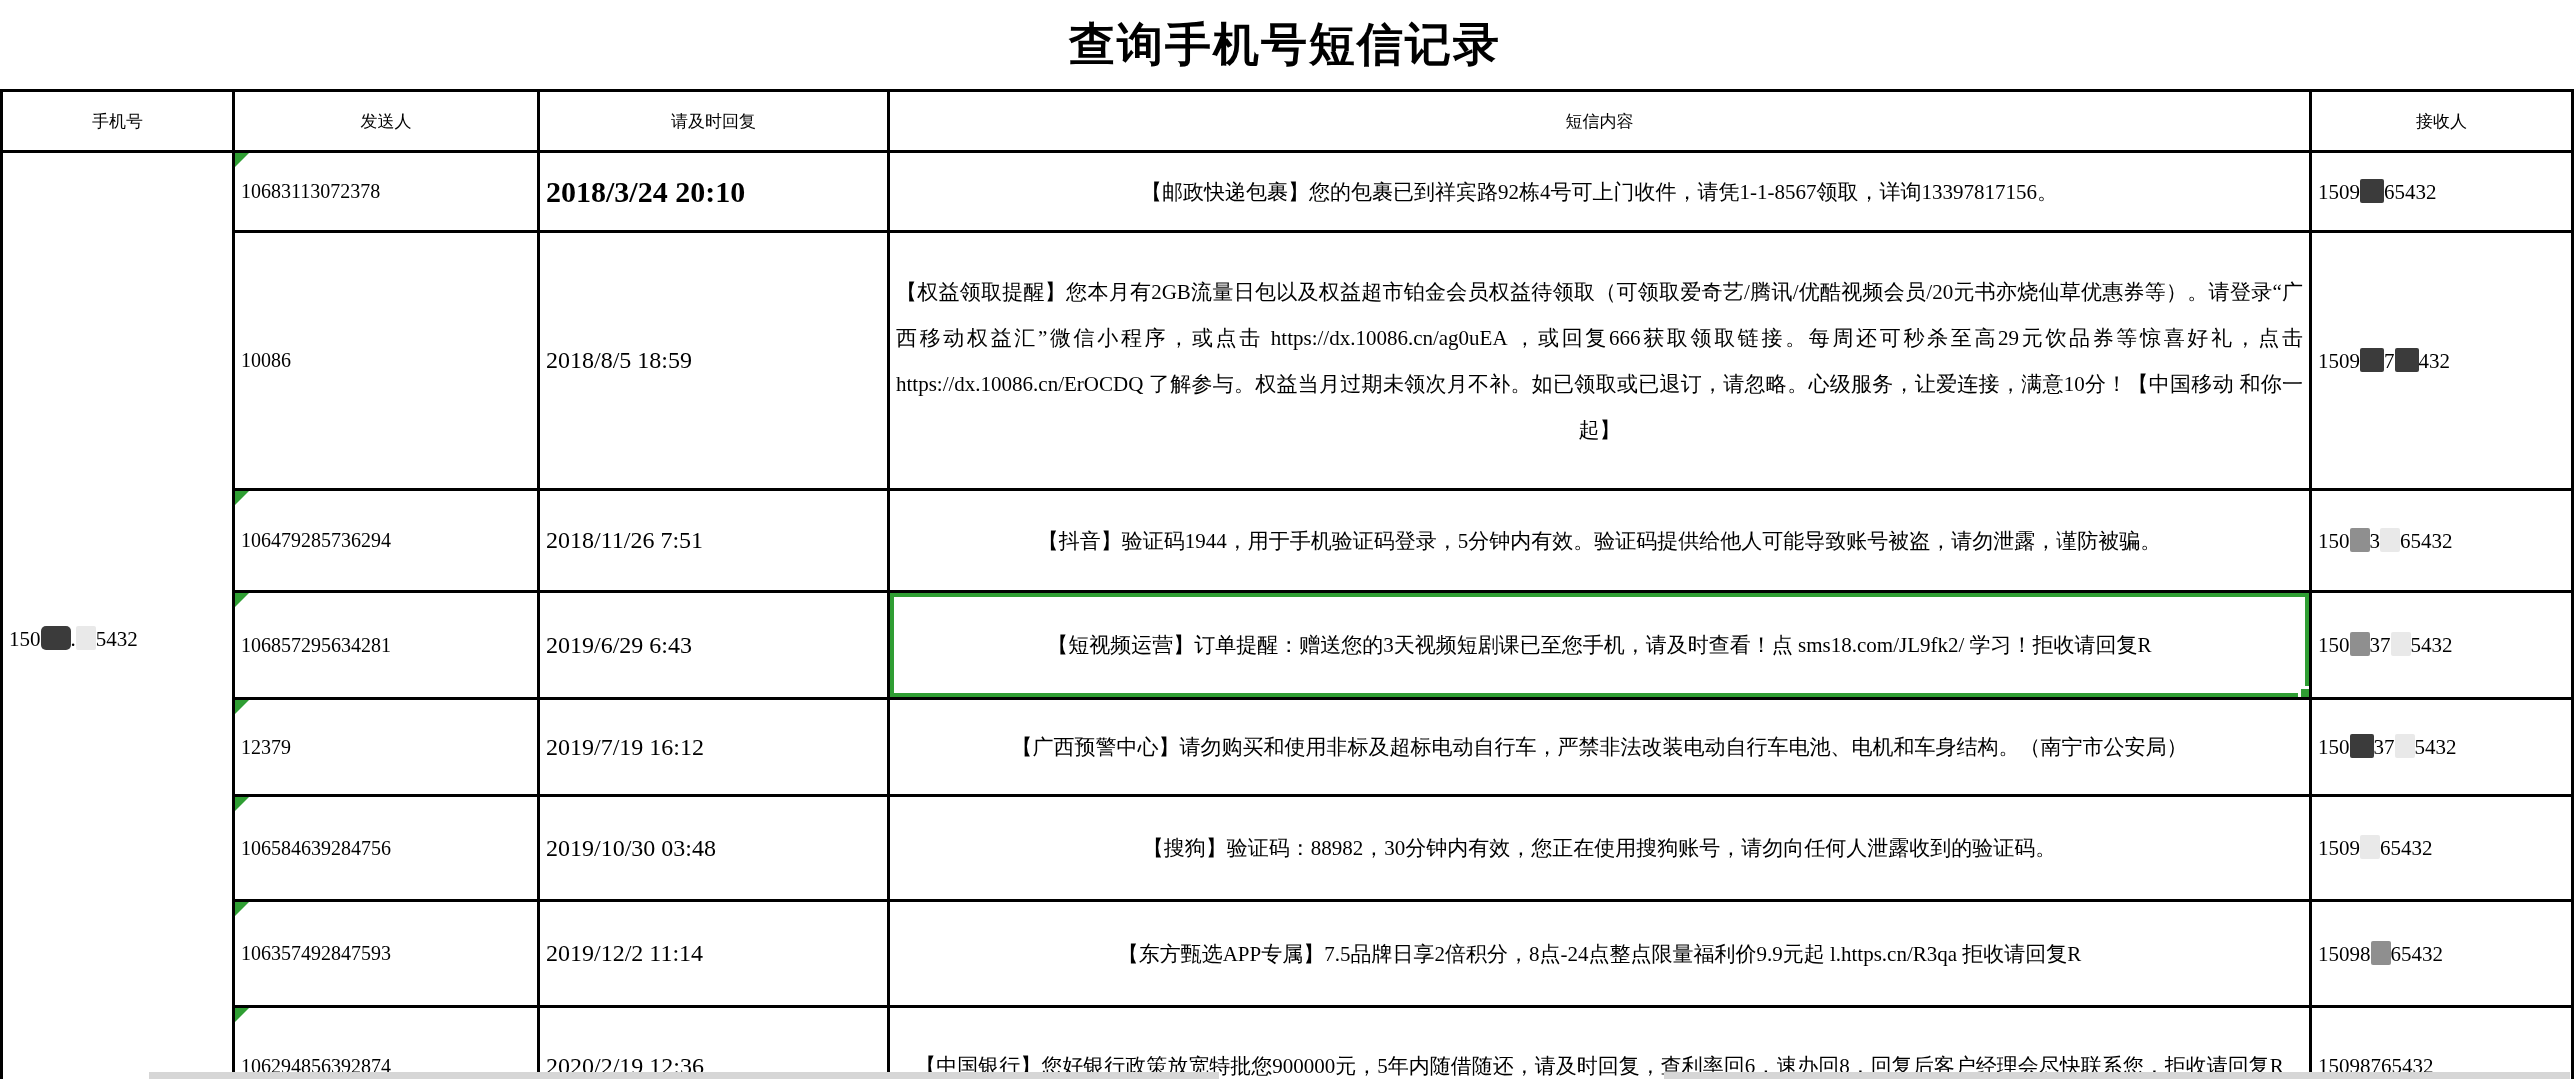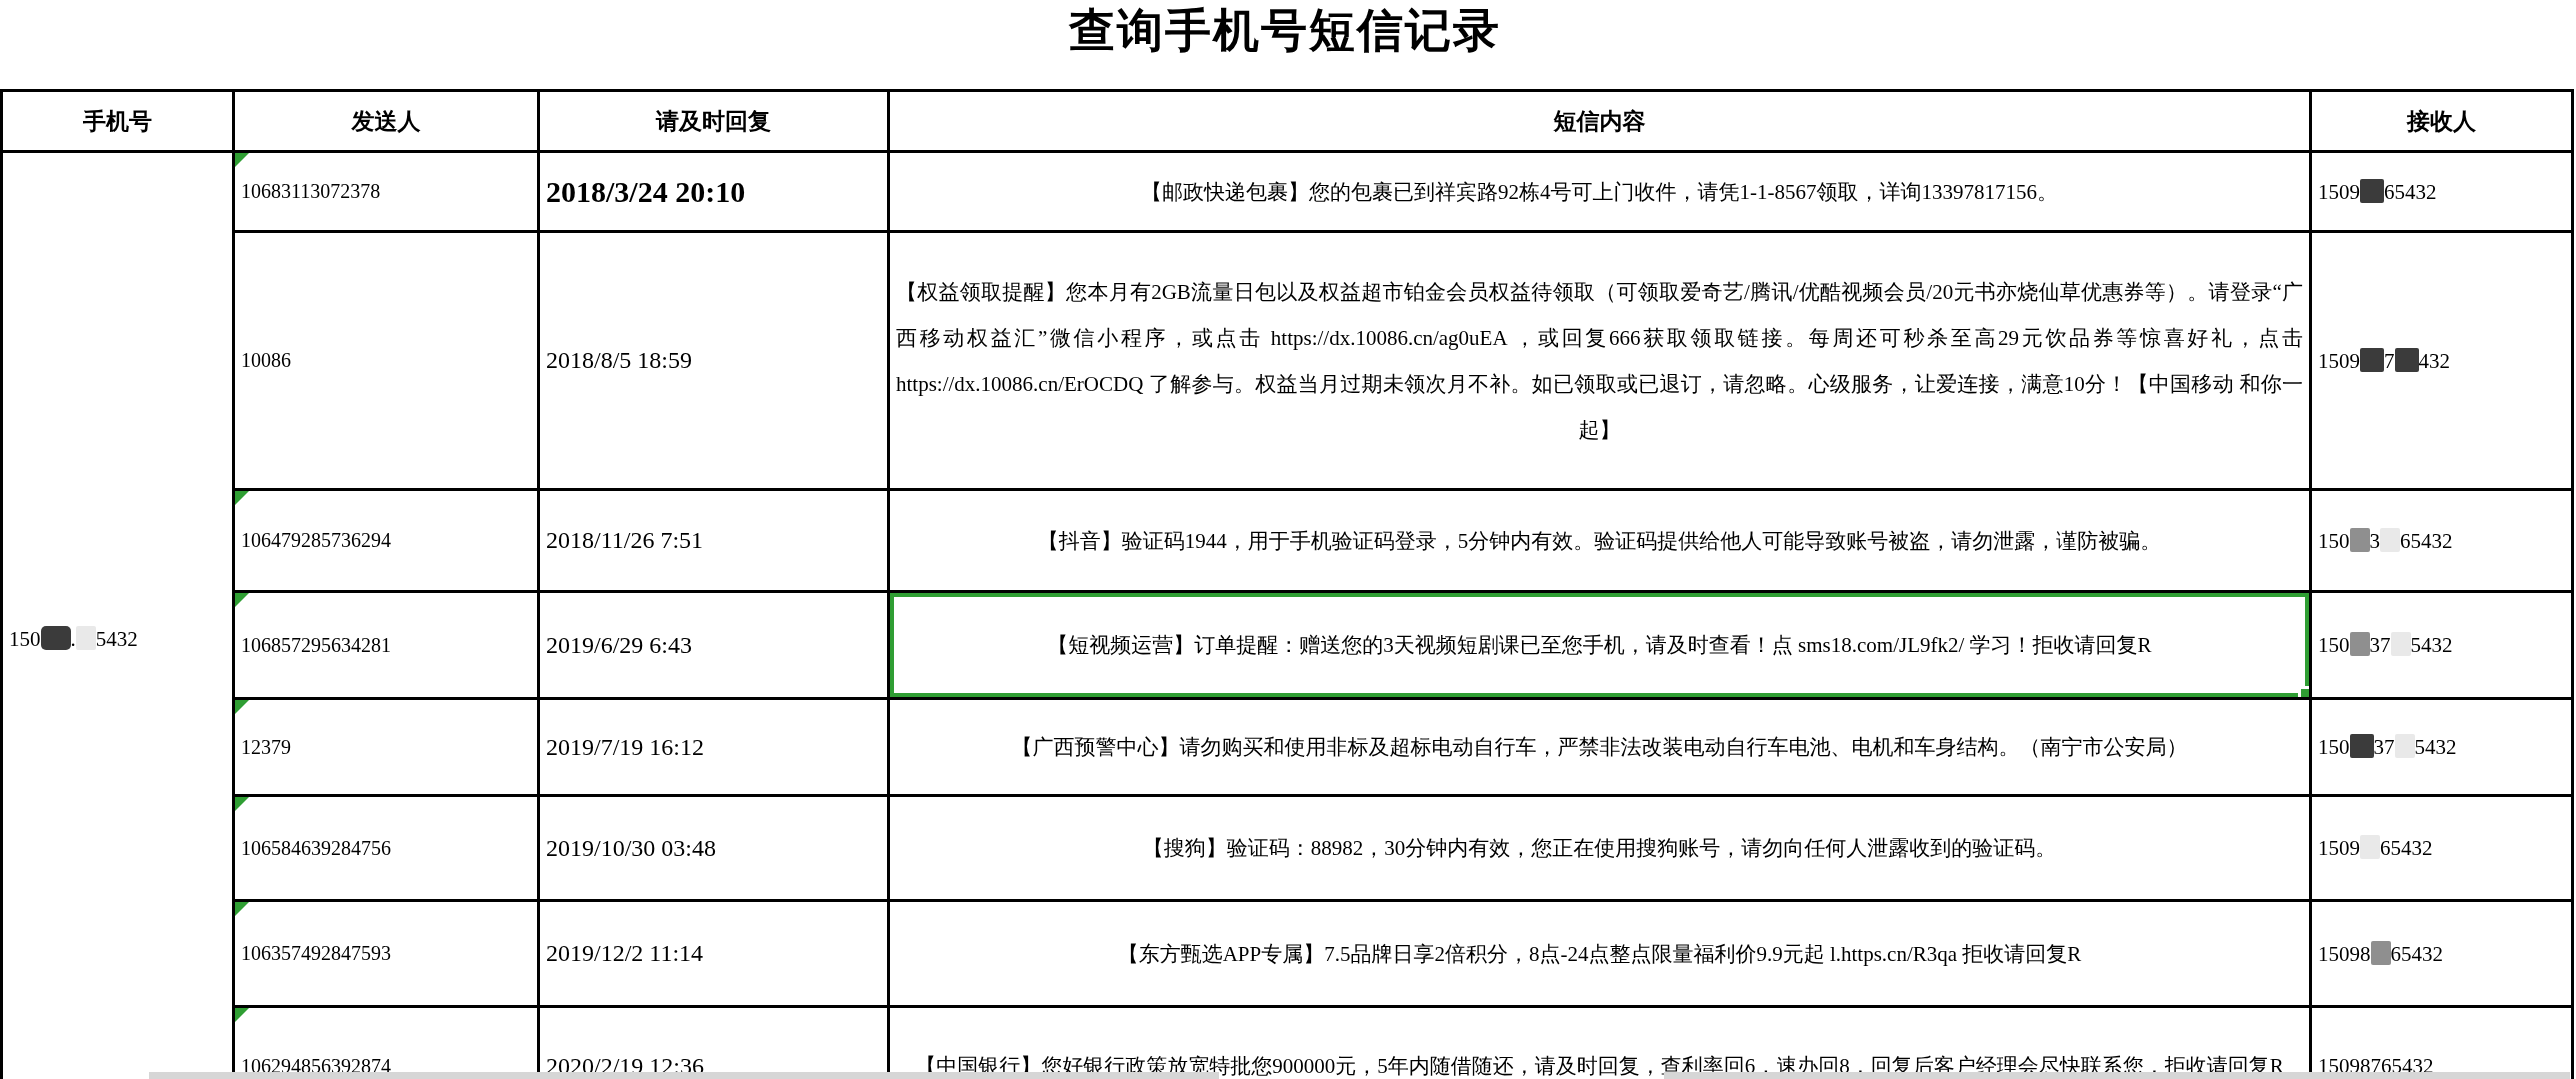--- a/index.html
+++ b/index.html
@@ -3,31 +3,31 @@
 <meta charset="utf-8">
 <style>
   html,body{margin:0;padding:0;}
   body{
     width:2576px;height:1080px;overflow:hidden;background:#ffffff;
     font-family:"Liberation Serif","DejaVu Serif",serif;color:#000;
     position:relative;
   }
   .page-title{
     width:2570px;text-align:center;font-size:46px;font-weight:bold;
-    height:73px;box-sizing:border-box;letter-spacing:2px;
+    padding-top:14px;height:73px;box-sizing:border-box;letter-spacing:2px;
   }
   table.sms{
     border-collapse:collapse;table-layout:fixed;width:2570px;
     position:absolute;left:0;top:89px;
   }
   table.sms td,table.sms th{
     border:3px solid #000;box-sizing:border-box;overflow:hidden;
     vertical-align:middle;padding:0 6px;position:relative;background:#fff;
   }
-  th{font-size:23px;font-weight:bold;text-align:center;}
+  th{font-size:17px;font-weight:normal;text-align:center;}
   td{font-size:20px;text-align:left;}
   td.content{
     text-align:justify;text-align-last:center;line-height:46px;
     padding:0 10px;font-size:21px;
   }
   td.time{font-size:24px;}
   td.time.bold{font-weight:bold;font-size:30px;}
   td.receiver,td.phone{font-size:21px;}
   .corner-flag{
     position:absolute;top:0;left:0;width:0;height:0;

